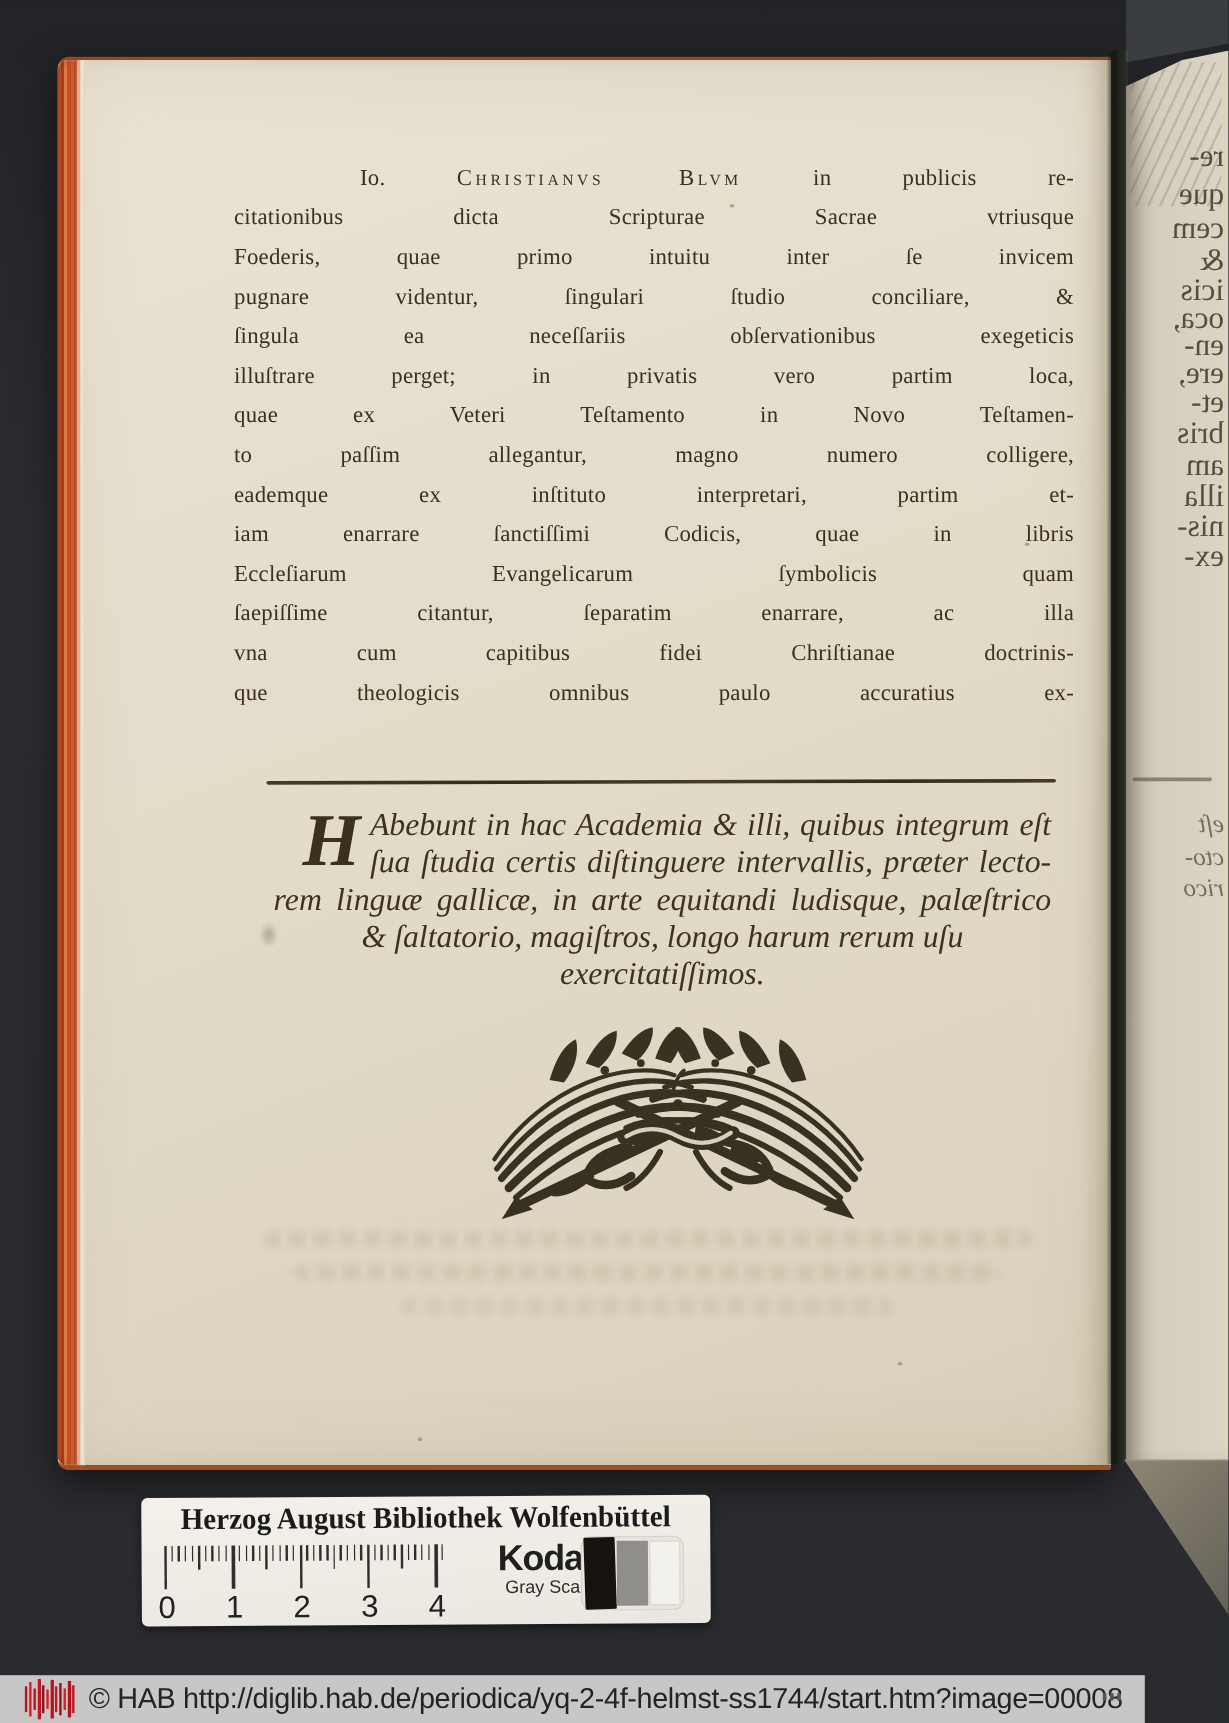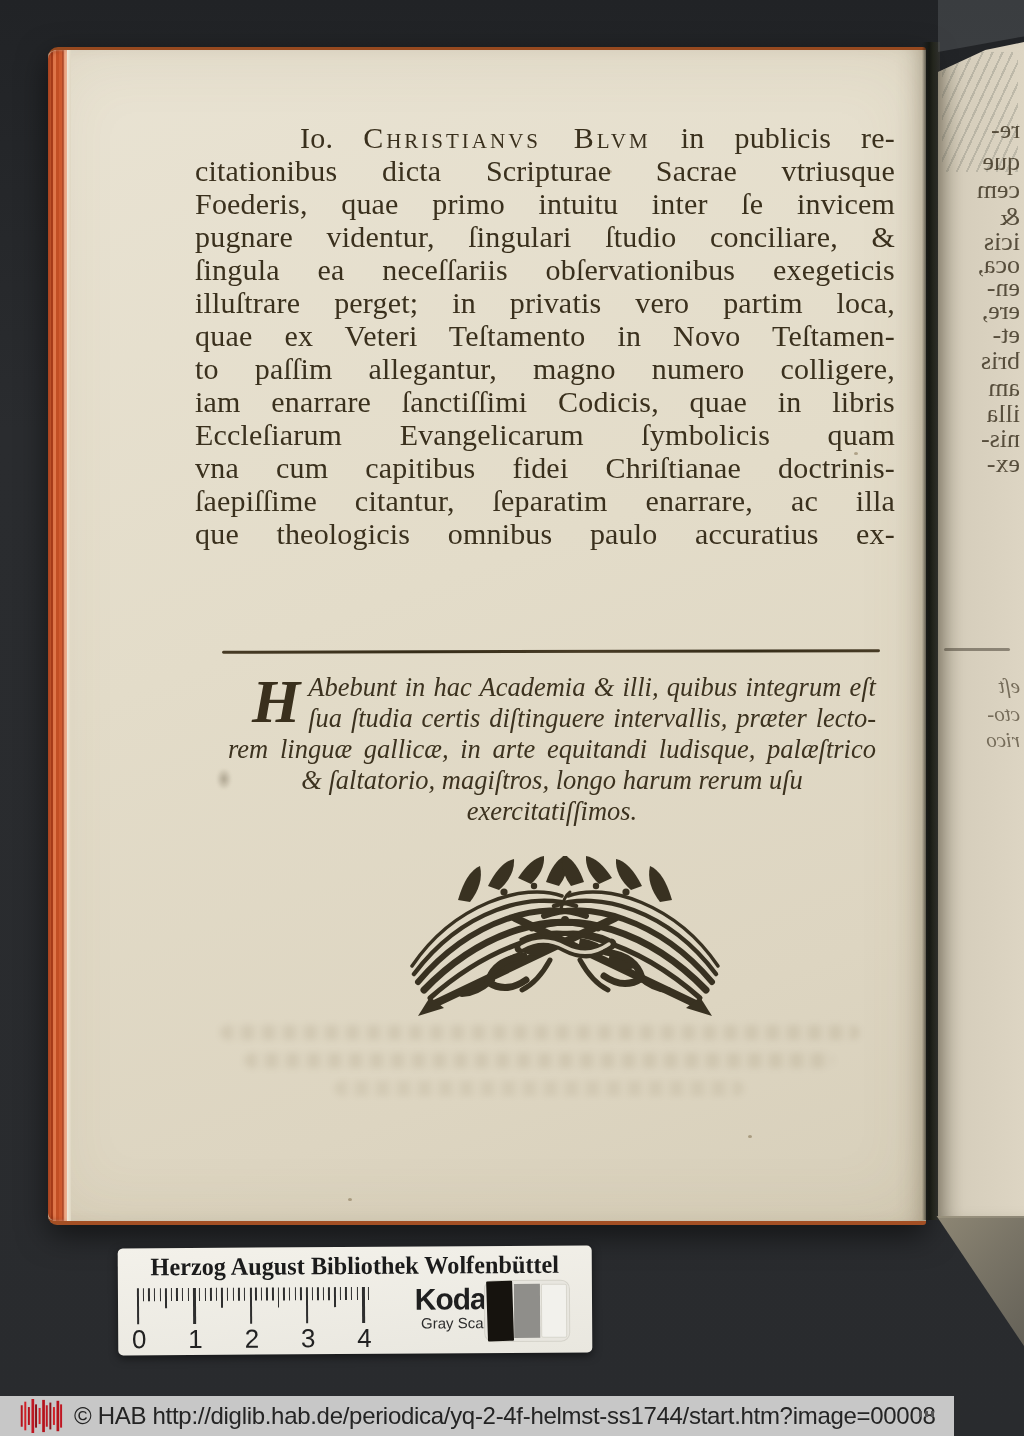--- a/index.html
+++ b/index.html
@@ -11,22 +11,22 @@
      background:linear-gradient(160deg,#e9e3d3 0%,#e3dcc9 45%,#ddd5c1 80%,#d7cfba 100%);
      border-top:3px solid #96491f;border-bottom:4px solid #a34f24;
      border-radius:10px 3px 3px 9px;
      box-shadow:0 10px 30px rgba(0,0,0,.55), inset -20px 0 26px -18px rgba(70,58,34,.45), inset 0 0 70px rgba(120,100,60,.12);}
   .red-edge{position:absolute;left:0;top:0;bottom:0;width:19px;border-radius:9px 0 0 8px;
      background:repeating-linear-gradient(90deg,#cf5a2e 0 3px,#ad3f1b 3px 5px,#e0774a 5px 8px,#c24f24 8px 11px);
      box-shadow:inset -3px 0 3px rgba(255,240,220,.5), inset 2px 0 4px rgba(80,20,0,.4);}
   .red-edge:after{content:"";position:absolute;right:-4px;top:0;bottom:0;width:4px;
      background:linear-gradient(90deg,#efe9d9,#ded6c2);}
   
-  .para1{position:absolute;left:147px;top:71px;width:700px;
-     font-size:30px;line-height:33px;color:#3a301d;letter-spacing:.2px;}
+  .para1{position:absolute;left:147px;top:82px;width:700px;
+     font-size:19px;line-height:33px;color:#3a301d;letter-spacing:.2px;}
   .tline{text-align:justify;text-align-last:justify;text-justify:inter-word;white-space:nowrap0;height:33px;overflow:visible;}
   .tline.first{padding-left:105px;}
   .tline.lastline{text-align-last:left;}
   .capsname{font-variant-caps:small-caps;letter-spacing:3px;}
   
   .rule{position:absolute;left:174px;top:600px;width:658px;height:3px;
      background:linear-gradient(90deg,#473b25 0%,#352c18 30%,#473b25 55%,#352c18 80%,#473b25 100%);
      border-radius:2px;transform:rotate(-.15deg);}
   
   .para2{position:absolute;left:180px;top:622px;width:648px;
@@ -103,24 +103,25 @@
     <div class="para1">
       <div class="tline first"><span>Io. </span><span class="capsname">Christianvs Blvm</span><span> in publicis re-</span></div>
       <div class="lines">
           <div class="tline">citationibus dicta Scripturae Sacrae vtriusque</div>
           <div class="tline">Foederis, quae primo intuitu inter ſe invicem</div>
           <div class="tline">pugnare videntur, ſingulari ſtudio conciliare, &amp;</div>
           <div class="tline">ſingula ea neceſſariis obſervationibus exegeticis</div>
           <div class="tline">illuſtrare perget; in privatis vero partim loca,</div>
           <div class="tline">quae ex Veteri Teſtamento in Novo Teſtamen-</div>
           <div class="tline">to paſſim allegantur, magno numero colligere,</div>
+          <div class="tline">eademque ex inſtituto interpretari, partim et-</div>
           <div class="tline">iam enarrare ſanctiſſimi Codicis, quae in libris</div>
           <div class="tline">Eccleſiarum Evangelicarum ſymbolicis quam</div>
+          <div class="tline">ſaepiſſime citantur, ſeparatim enarrare, ac illa</div>
           <div class="tline">vna cum capitibus fidei Chriſtianae doctrinis-</div>
-          <div class="tline">ſaepiſſime citantur, ſeparatim enarrare, ac illa</div>
           <div class="tline">que theologicis omnibus paulo accuratius ex-</div>
         </div>
     </div>
 
     <div class="rule"></div>
 
     <div class="para2">
       <span class="dropcap">H</span>
       <div class="ital-lines">
           <div class="ital-line">Abebunt in hac Academia &amp; illi, quibus integrum eſt</div>

